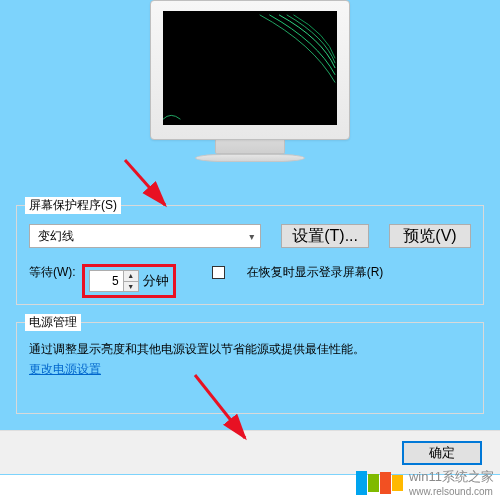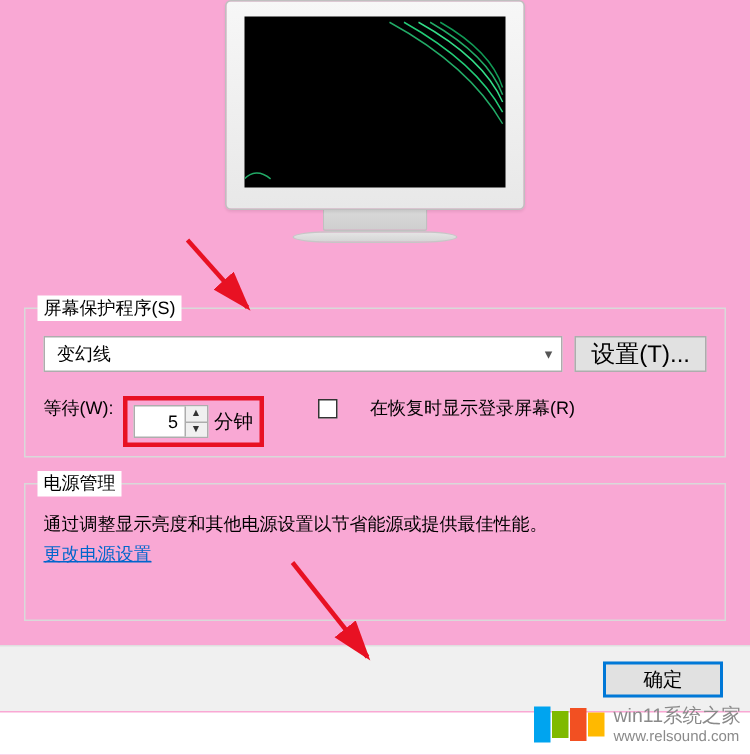--- a/index.html
+++ b/index.html
@@ -12,21 +12,21 @@
     font-size: 12px;
     color: #000;
     position: relative;
     overflow: hidden;
   }
   .dialog {
     position: absolute;
     left: 0; top: 0;
     width: 500px;
     height: 475px;
-    background: #f9a8d4;
+    background: #7dd3fc;
   }
   .preview-monitor {
     position: absolute;
     left: 150px;
     top: 0;
     width: 200px;
     height: 165px;
   }
   .monitor-frame {
     width: 200px;
@@ -76,21 +76,21 @@
     background: #fff;
     padding: 0 4px;
     font-size: 12px;
   }
   .grp-ss { top: 205px; height: 100px; }
   .grp-pw { top: 322px; height: 92px; }
 
   .row1 {
     display: flex;
     align-items: center;
-    gap: 8px;
+    gap: 20px;
     margin-top: 8px;
   }
   .combo {
     flex: 1;
     height: 24px;
     border: 1px solid #adadad;
     background: #fff;
     display: flex;
     align-items: center;
     justify-content: space-between;
@@ -259,20 +259,21 @@
   </div>
 
   <div class="group grp-ss">
     <div class="group-legend">屏幕保护程序(S)</div>
     <div class="row1">
       <div class="combo">
         <span>变幻线</span>
         <span class="arrow">▾</span>
       </div>
       <div class="btn">设置(T)...</div>
+      <div class="btn">预览(V)</div>
     </div>
     <div class="row2">
       <span class="lbl">等待(W):</span>
       <span class="spin-wrap">
         <span class="spin">
           <span class="spin-val">5</span>
           <span class="spin-btns">
             <div>▲</div>
             <div>▼</div>
           </span>

